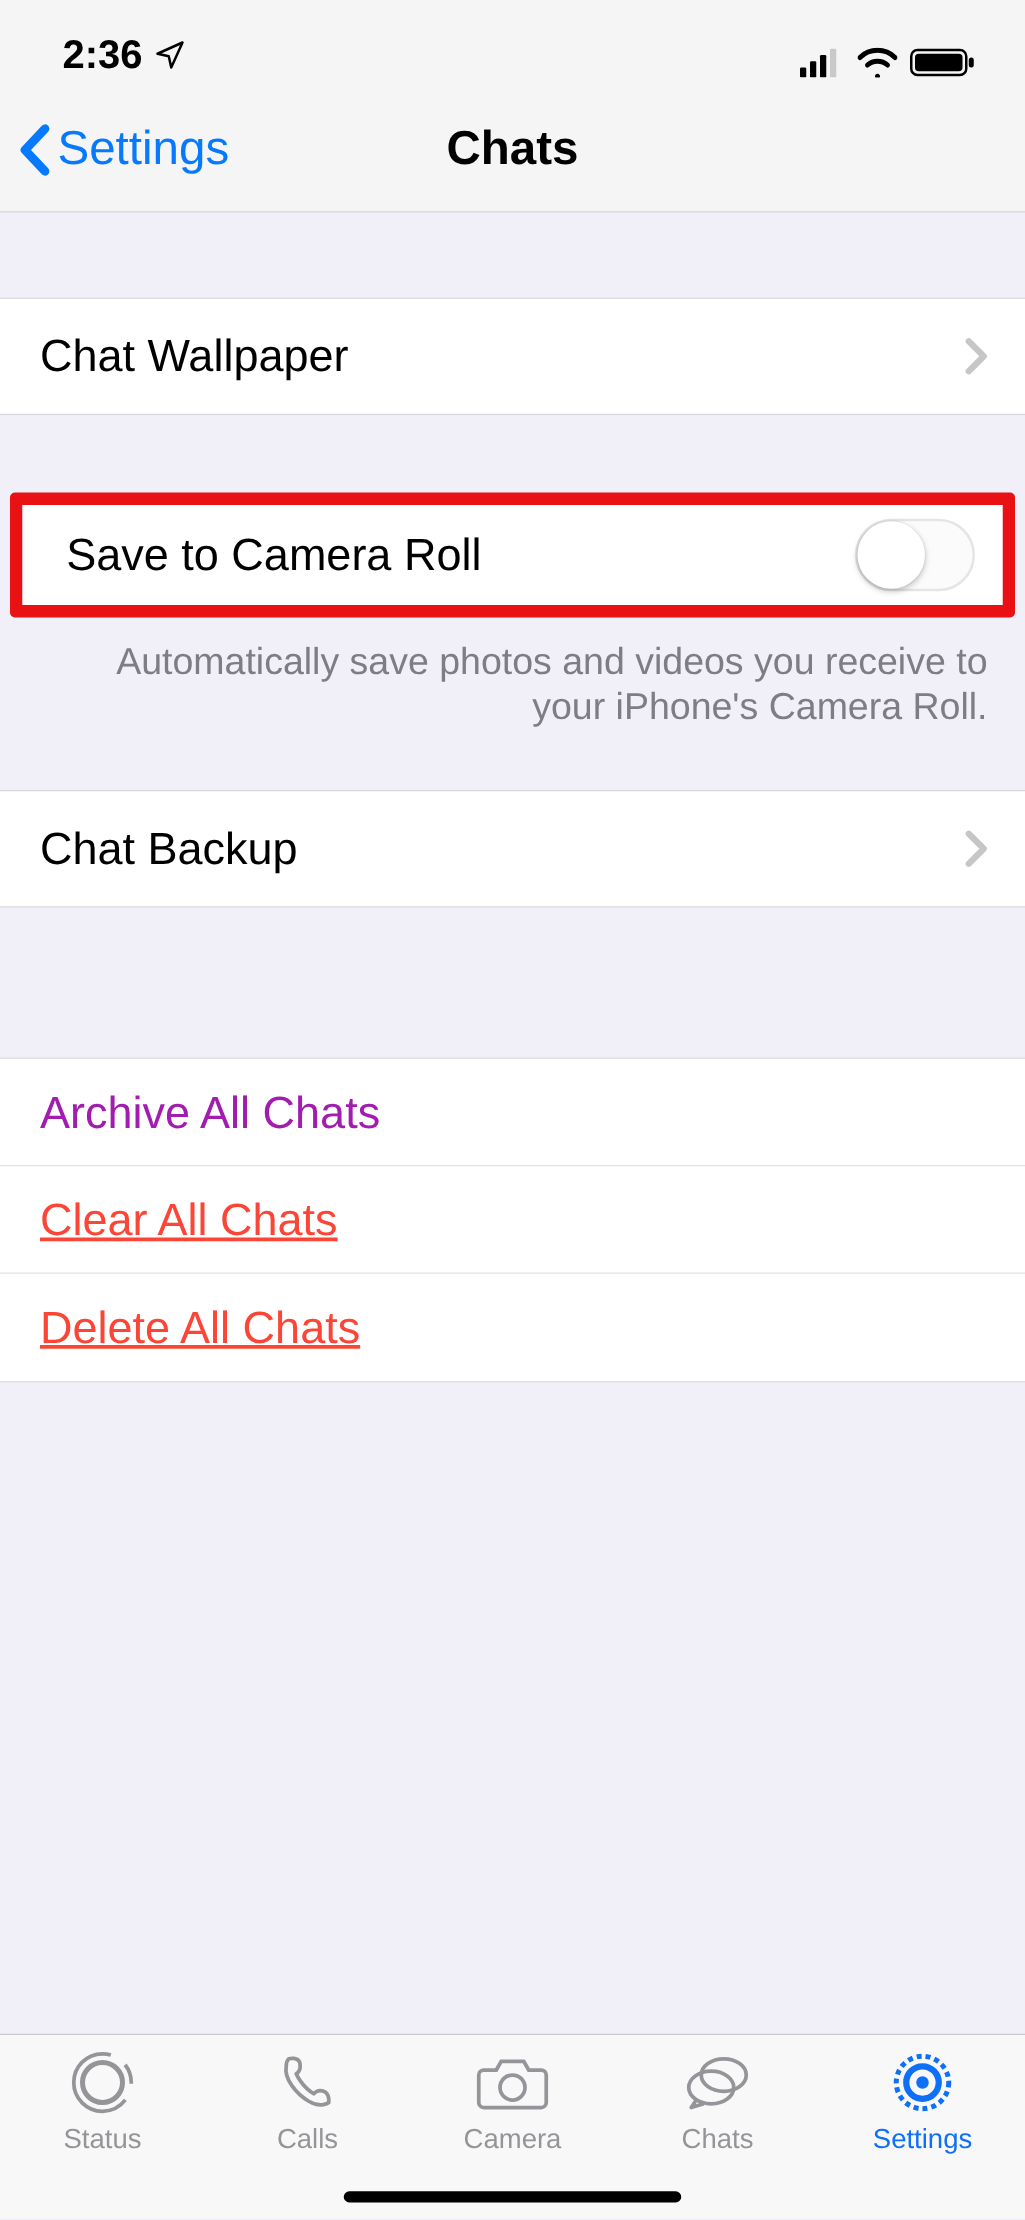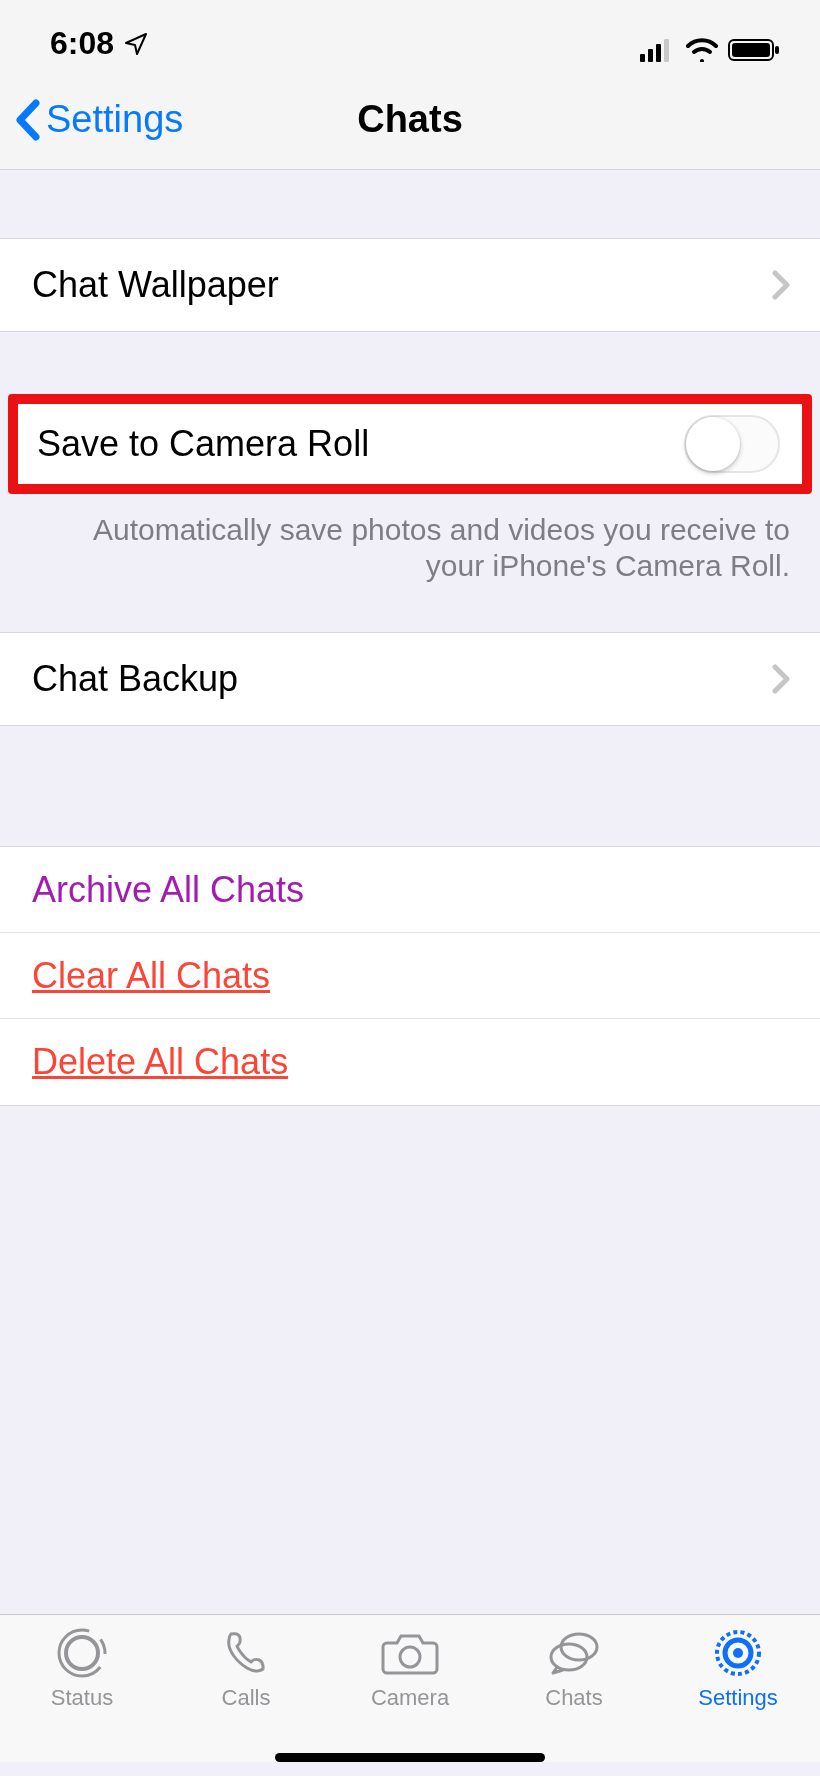--- a/index.html
+++ b/index.html
@@ -91,21 +91,21 @@
   .highlight-wrap {
     margin-top: 62px;
     border: 10px solid #ea1114;
     margin-left: 8px;
     margin-right: 8px;
     border-radius: 4px;
   }
   .highlight-wrap .row {
     border: none;
     height: 80px;
-    padding-left: 19px;
+    padding-left: 35px;
     padding-right: 22px;
   }
 
   .footnote {
     padding: 18px 30px 0 30px;
     color: #7e7d84;
     font-size: 30px;
     line-height: 1.2;
     text-align: right;
   }
@@ -146,21 +146,21 @@
     width: 54px;
     height: 54px;
     background: #fff;
     border-radius: 50%;
     box-shadow: 0 2px 5px rgba(0,0,0,0.25), 0 0 0 1px rgba(0,0,0,0.03);
   }
 
   
   .tab-bar {
     position: absolute;
-    bottom: 14px;
+    bottom: 1px;
     left: 0;
     right: 0;
     height: 148px;
     background: #f8f8f8;
     border-top: 1px solid #c9c8cd;
     display: flex;
     justify-content: space-around;
     padding-top: 10px;
   }
   .tab {
@@ -191,21 +191,21 @@
     background: #000;
   }
 
   svg { display: block; }
 </style>
 </head>
 <body>
 
 <div class="status-bar">
   <div class="status-left">
-    <span>6:08</span>
+    <span>2:36</span>
     <span>
       <svg width="24" height="24" viewBox="0 0 24 24">
           <path d="M2 11 L22 2 L13 22 L11 13 Z" fill="none" stroke="#000" stroke-width="2" stroke-linejoin="round"></path>
         </svg>
     </span>
   </div>
   <div class="status-right">
     <span>
       <svg width="36" height="24" viewBox="0 0 36 24">
         <rect x="0" y="16" width="5" height="8" rx="1" fill="#000"></rect>

